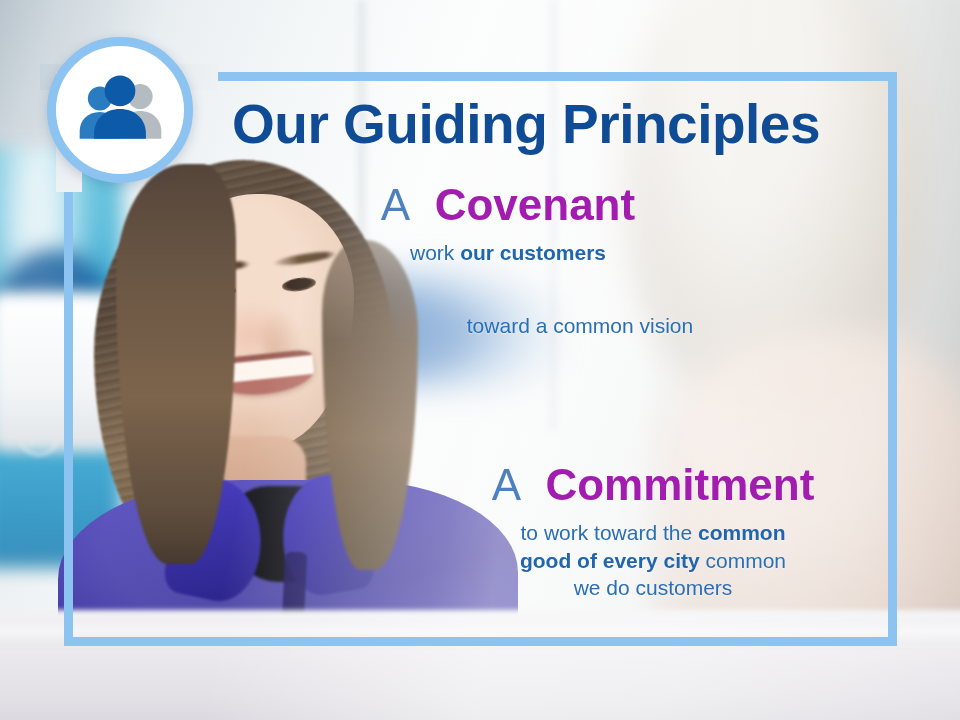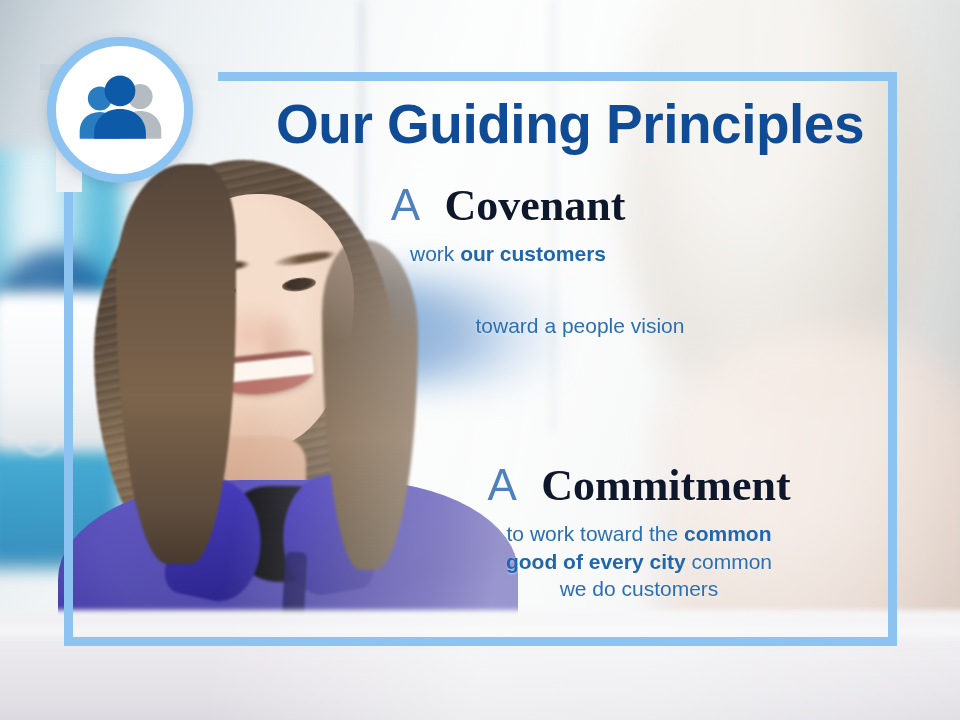--- a/index.html
+++ b/index.html
@@ -405,56 +405,56 @@
   
   .copy {
     position: absolute;
     left: 0; top: 0;
     width: 960px; height: 720px;
     pointer-events: none;
   }
 
   .title {
     position: absolute;
-    left: 204px; top: 96px;
+    left: 196px; top: 96px;
     width: 660px;
     font-size: 55px;
     font-weight: 700;
     letter-spacing: -0.5px;
     color: #0f4c95;
     line-height: 1.02;
-    text-align: right;
+    text-align: center;
     white-space: nowrap;
     text-shadow: 0 1px 2px rgba(255,255,255,.55);
   }
 
   .block { position: absolute; text-align: center; color: #2a71b9; }
 
   .head {
     font-size: 44px;
     line-height: 1.06;
     white-space: nowrap;
     text-shadow: 0 1px 2px rgba(255,255,255,.5);
   }
   .head .art { font-weight: 400; color: #4d81bd; }
-  .head .word { font-weight: 700; color: #0f172a; font-family: Liberation Serif, serif; }
+  .head .word { font-weight: 700; color: #a21caf; }
 
   .sub {
     font-size: 21px;
     line-height: 1.33;
     font-weight: 400;
     color: #2a6fb4;
     margin-top: 9px;
     text-shadow: 0 1px 2px rgba(255,255,255,.5);
   }
   .sub b { font-weight: 700; color: #1f66ae; }
 
   .block-covenant  { left: 318px; top: 182px;  width: 380px; }
   .block-community { left: 370px; top: 300px;  width: 420px; }
-  .block-commitment{ left: 414px; top: 462px;  width: 450px; }
+  .block-commitment{ left: 428px; top: 462px;  width: 450px; }
 
   .block-covenant .sub   { margin-top: 10px; }
   .block-community .sub  { margin-top: 12px; }
   .block-commitment .sub { margin-top: 10px; }
 </style>
 </head>
 <body>
 
 <div class="stage">
 
@@ -531,21 +531,21 @@
         <span class="art">A&nbsp;</span>
         <span class="word">Covenant</span>
       </div>
       <div class="sub">
         <div><span>work </span><b>our customers</b></div>
       </div>
     </div>
 
     <div class="block block-community">
       <div class="sub">
-        <div><span>toward a people vision</span></div>
+        <div><span>toward a common vision</span></div>
       </div>
     </div>
 
     <div class="block block-commitment">
       <div class="head">
         <span class="art">A&nbsp;</span>
         <span class="word">Commitment</span>
       </div>
       <div class="sub">
         <div><span>to work toward the </span><b>common</b></div>

